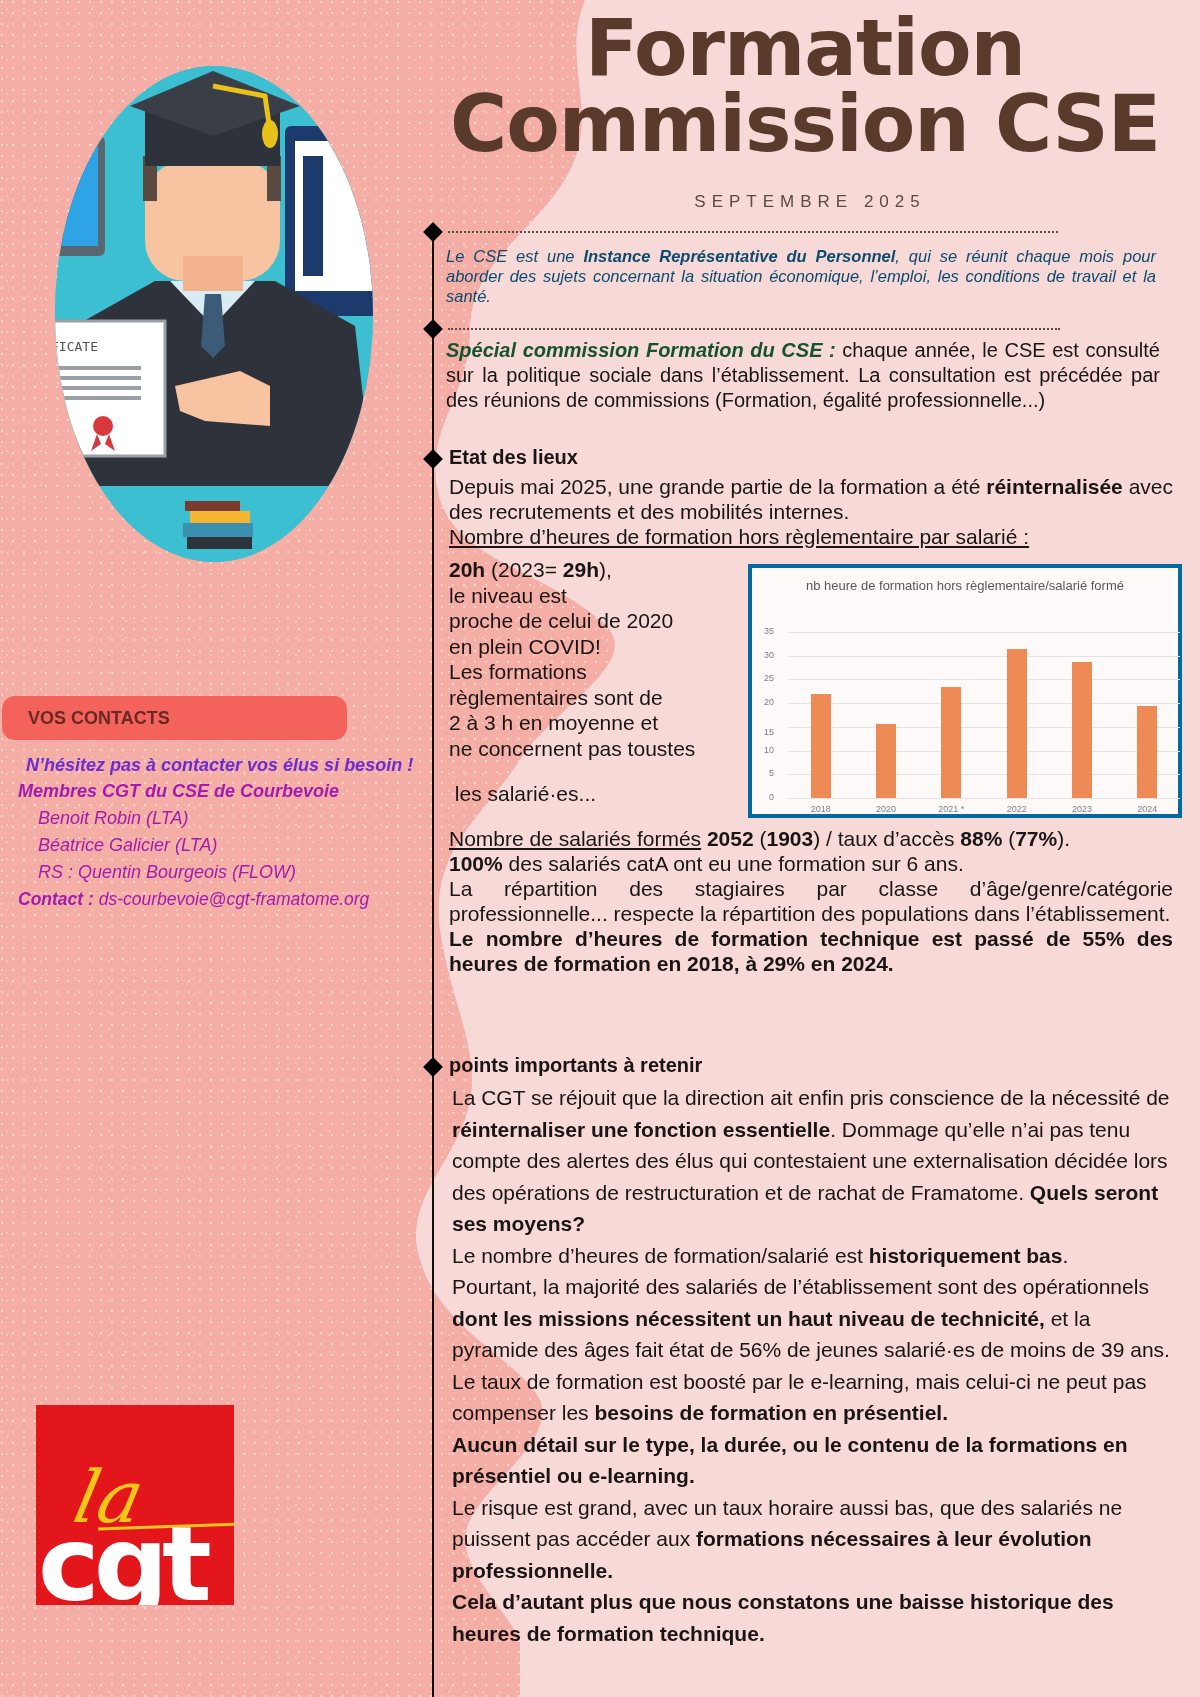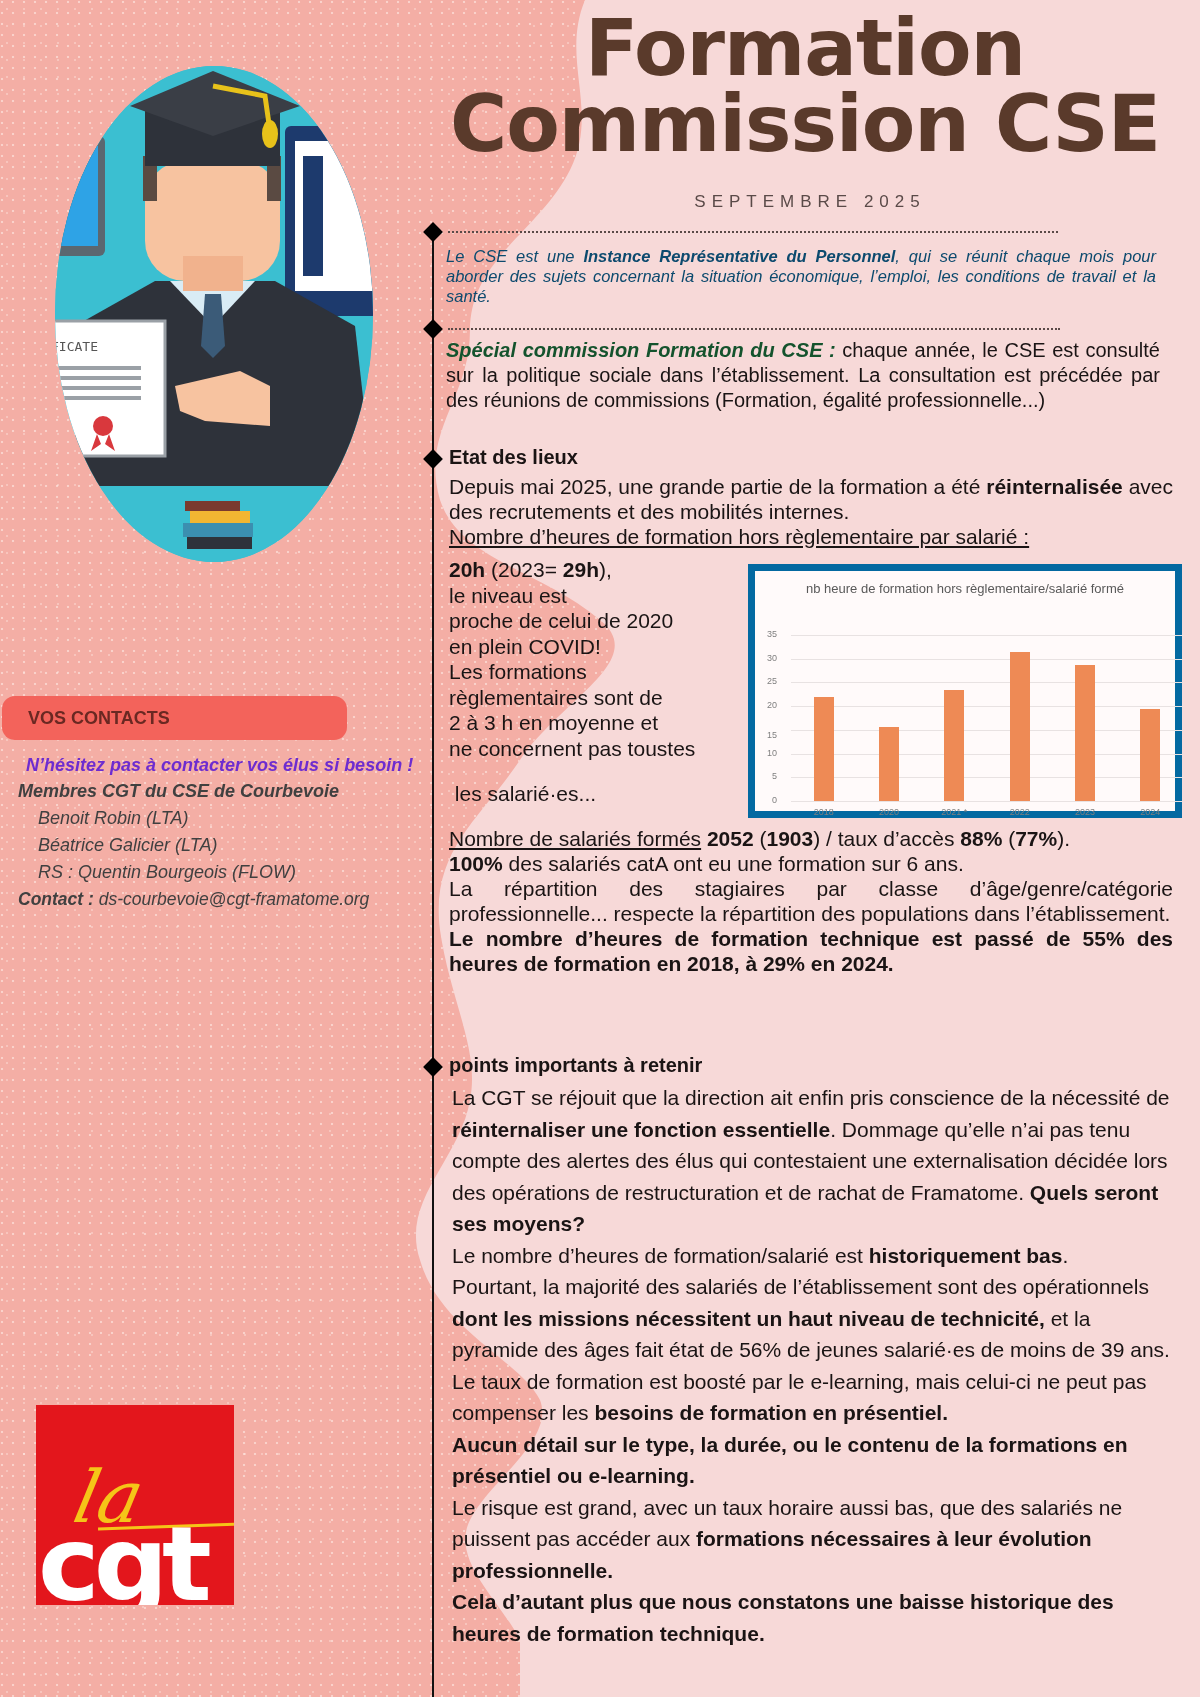--- a/index.html
+++ b/index.html
@@ -65,21 +65,21 @@
     font-size: 21px; line-height: 25px; text-align: justify;
   }
   .u { text-decoration: underline; }
   .side {
     position: absolute; left: 449px; top: 557px; width: 290px;
     font-size: 21px; line-height: 25.5px;
   }
   .chart {
     position: absolute; left: 748px; top: 564px; width: 434px; height: 254px;
     background: #fffafa;
-    border: 7px solid #0369a1;
+    border: 4px solid #0369a1;
   }
   .chart-title {
     position: absolute; left: 0; top: 8px; width: 100%; text-align: center;
     font-size: 13px; line-height: 20px; color: #595959;
   }
   .ytick { position: absolute; left: 8px; font-size: 9px; color: #7f7f7f; width: 14px; text-align: right; }
   .gridline { position: absolute; left: 36px; width: 392px; height: 1px; background: #e8e2e2; }
   .bar { position: absolute; width: 20px; background: #ee8a55; }
   .xtick { position: absolute; font-size: 9px; color: #7f7f7f; width: 50px; text-align: center; }
   .points {
@@ -95,21 +95,21 @@
   }
   .contacts-bar {
     position: absolute; left: 2px; top: 696px; width: 345px; height: 44px;
     background: #f3635b; border-radius: 13px;
   }
   .contacts-bar span {
     position: absolute; left: 26px; top: 12px;
     font-size: 18px; font-weight: bold; color: #6a2822;
   }
   .contact-line {
-    position: absolute; font-style: italic; font-size: 18px; color: #404040;
+    position: absolute; font-style: italic; font-size: 18px; color: #a21caf;
   }
   .cgt-logo {
     position: absolute; left: 36px; top: 1405px; width: 198px; height: 200px;
     background: #e3161c; overflow: hidden;
   }
 </style>
 </head>
 <body>
 
 <div class="bg-left"></div>

